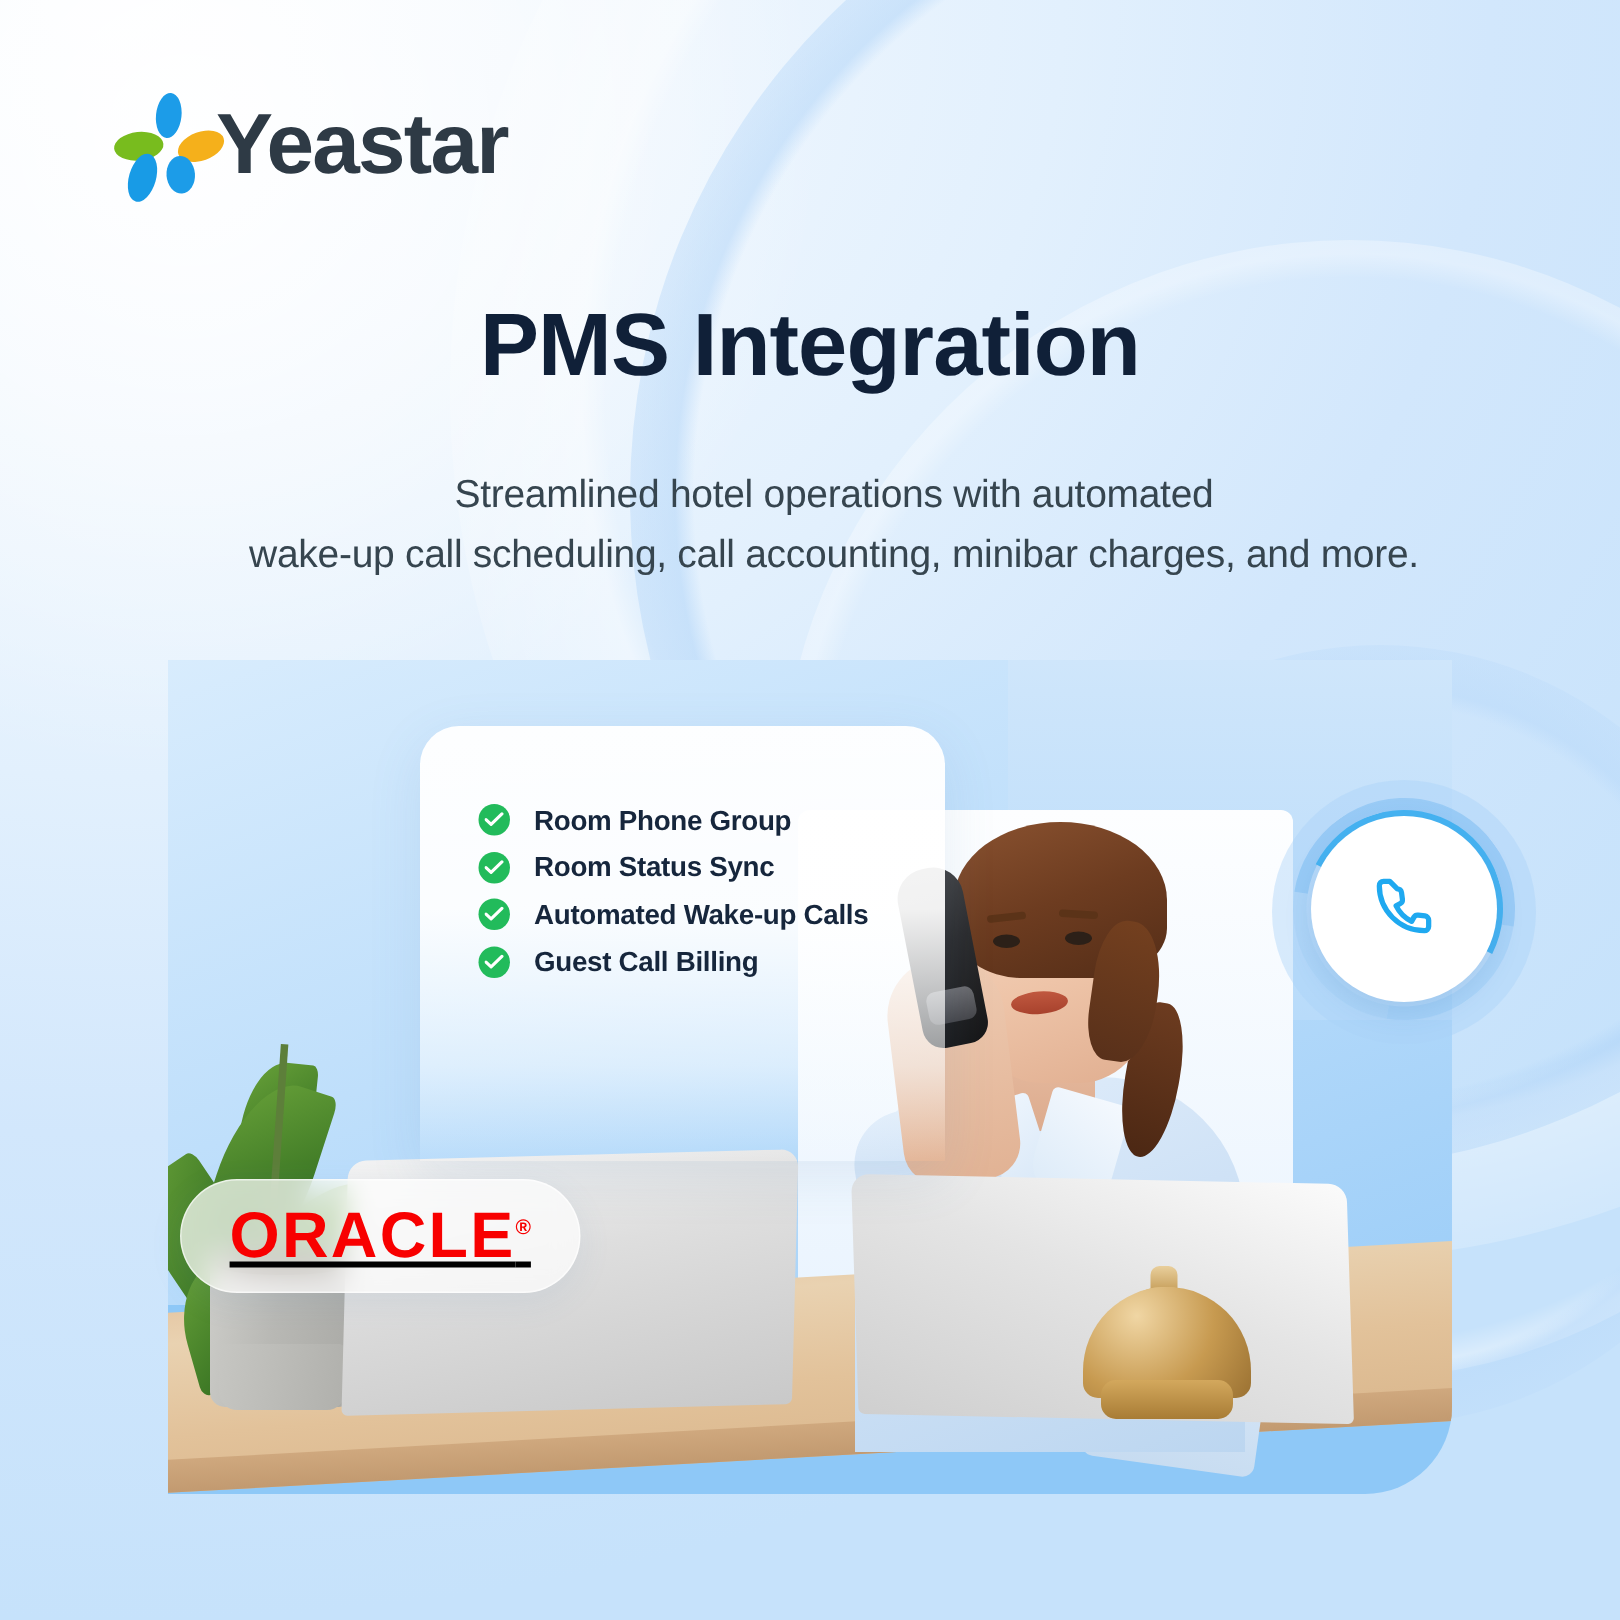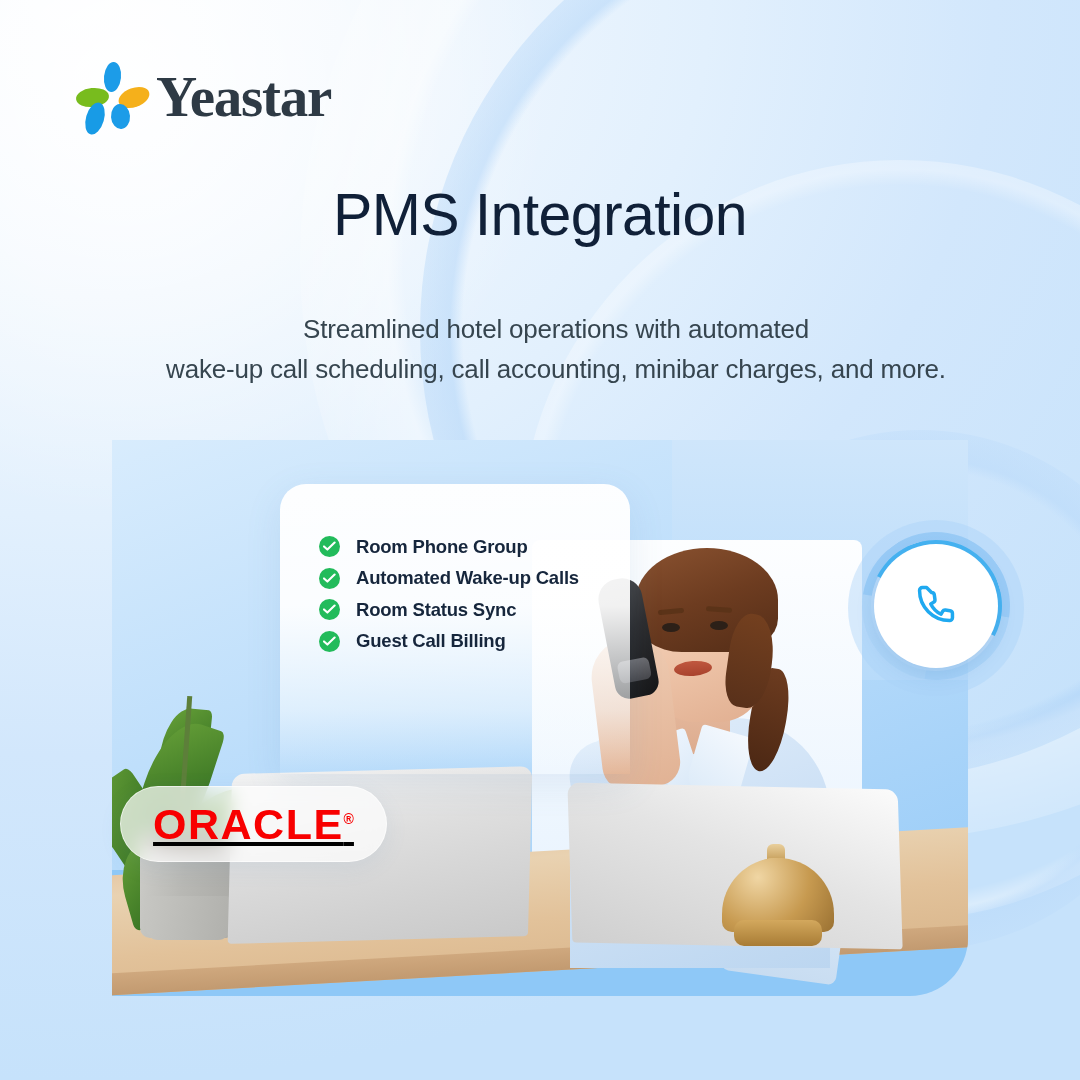--- a/index.html
+++ b/index.html
@@ -37,37 +37,37 @@
     width:520px; height:520px; left:660px; top:430px;
     background:radial-gradient(circle at 50% 50%, rgba(186,218,250,0) 60%, rgba(186,218,250,.55) 63%, rgba(186,218,250,0) 82%);
   }
   .glow-tl{
     position:absolute; left:-180px; top:-200px; width:760px; height:720px;
     background:radial-gradient(circle at 40% 40%, rgba(255,255,255,.95), rgba(255,255,255,0) 68%);
     pointer-events:none;
   }
 
   
-  #logo{ position:absolute; left:78px; top:62px; display:flex; align-items:center; gap:16px;font-family:Liberation Serif, serif; }
+  #logo{ position:absolute; left:78px; top:62px; display:flex; align-items:center; gap:4px; }
   .logo-mark{ width:62px; height:68px; position:relative; }
   .logo-mark span{ position:absolute; border-radius:50%; display:block; }
   .pet-top   { width:17px; height:30px; left:26px; top:0px;  background:#1C9CE8; transform:rotate(6deg); }
   .pet-orange{ width:32px; height:19px; left:40px; top:26px; background:#F5B01B; transform:rotate(-20deg); }
   .pet-green { width:33px; height:19px; left:-2px; top:26px; background:#78BC1E; transform:rotate(-6deg); }
   .pet-blbot { width:18px; height:33px; left:8px;  top:40px; background:#189BE6; transform:rotate(16deg); }
   .pet-dot   { width:19px; height:25px; left:33px; top:42px; background:#1C9CE8; transform:rotate(-4deg); }
   .logo-word{
     font-size:57px; font-weight:bold; color:#2E3A45;
     letter-spacing:-1.2px; line-height:1;
   }
 
   
   #headline{
-    position:absolute; left:0; right:0; top:181px; text-align:center;
-    font-size:59px; font-weight:normal; color:#102038;
+    position:absolute; left:0; right:0; top:196px; text-align:center;
+    font-size:59px; font-weight:bold; color:#102038;
     letter-spacing:-.6px;
   }
   #subhead{
     position:absolute; left:0; right:0; top:310px; text-align:center;
     font-size:26px; color:#36454F; line-height:1.52; letter-spacing:-.2px;margin-left:32px;
   }
   #subhead div{ white-space:nowrap; }
 
   
   #scene{
@@ -408,30 +408,30 @@
         </span>
         <span class="feature-label">Room Phone Group</span>
       </div>
 
       <div class="feature-item">
         <span class="check">
           <svg width="13" height="11" viewBox="0 0 13 11">
               <path d="M1 5.4 L4.4 8.6 L11.6 1.6" stroke="#ffffff" stroke-width="2.1" fill="none" stroke-linecap="round" stroke-linejoin="round"></path>
             </svg>
         </span>
-        <span class="feature-label">Automated Wake-up Calls</span>
+        <span class="feature-label">Room Status Sync</span>
       </div>
 
       <div class="feature-item">
         <span class="check">
           <svg width="13" height="11" viewBox="0 0 13 11">
               <path d="M1 5.4 L4.4 8.6 L11.6 1.6" stroke="#ffffff" stroke-width="2.1" fill="none" stroke-linecap="round" stroke-linejoin="round"></path>
             </svg>
         </span>
-        <span class="feature-label">Room Status Sync</span>
+        <span class="feature-label">Automated Wake-up Calls</span>
       </div>
 
       <div class="feature-item">
         <span class="check">
           <svg width="13" height="11" viewBox="0 0 13 11">
               <path d="M1 5.4 L4.4 8.6 L11.6 1.6" stroke="#ffffff" stroke-width="2.1" fill="none" stroke-linecap="round" stroke-linejoin="round"></path>
             </svg>
         </span>
         <span class="feature-label">Guest Call Billing</span>
       </div>

